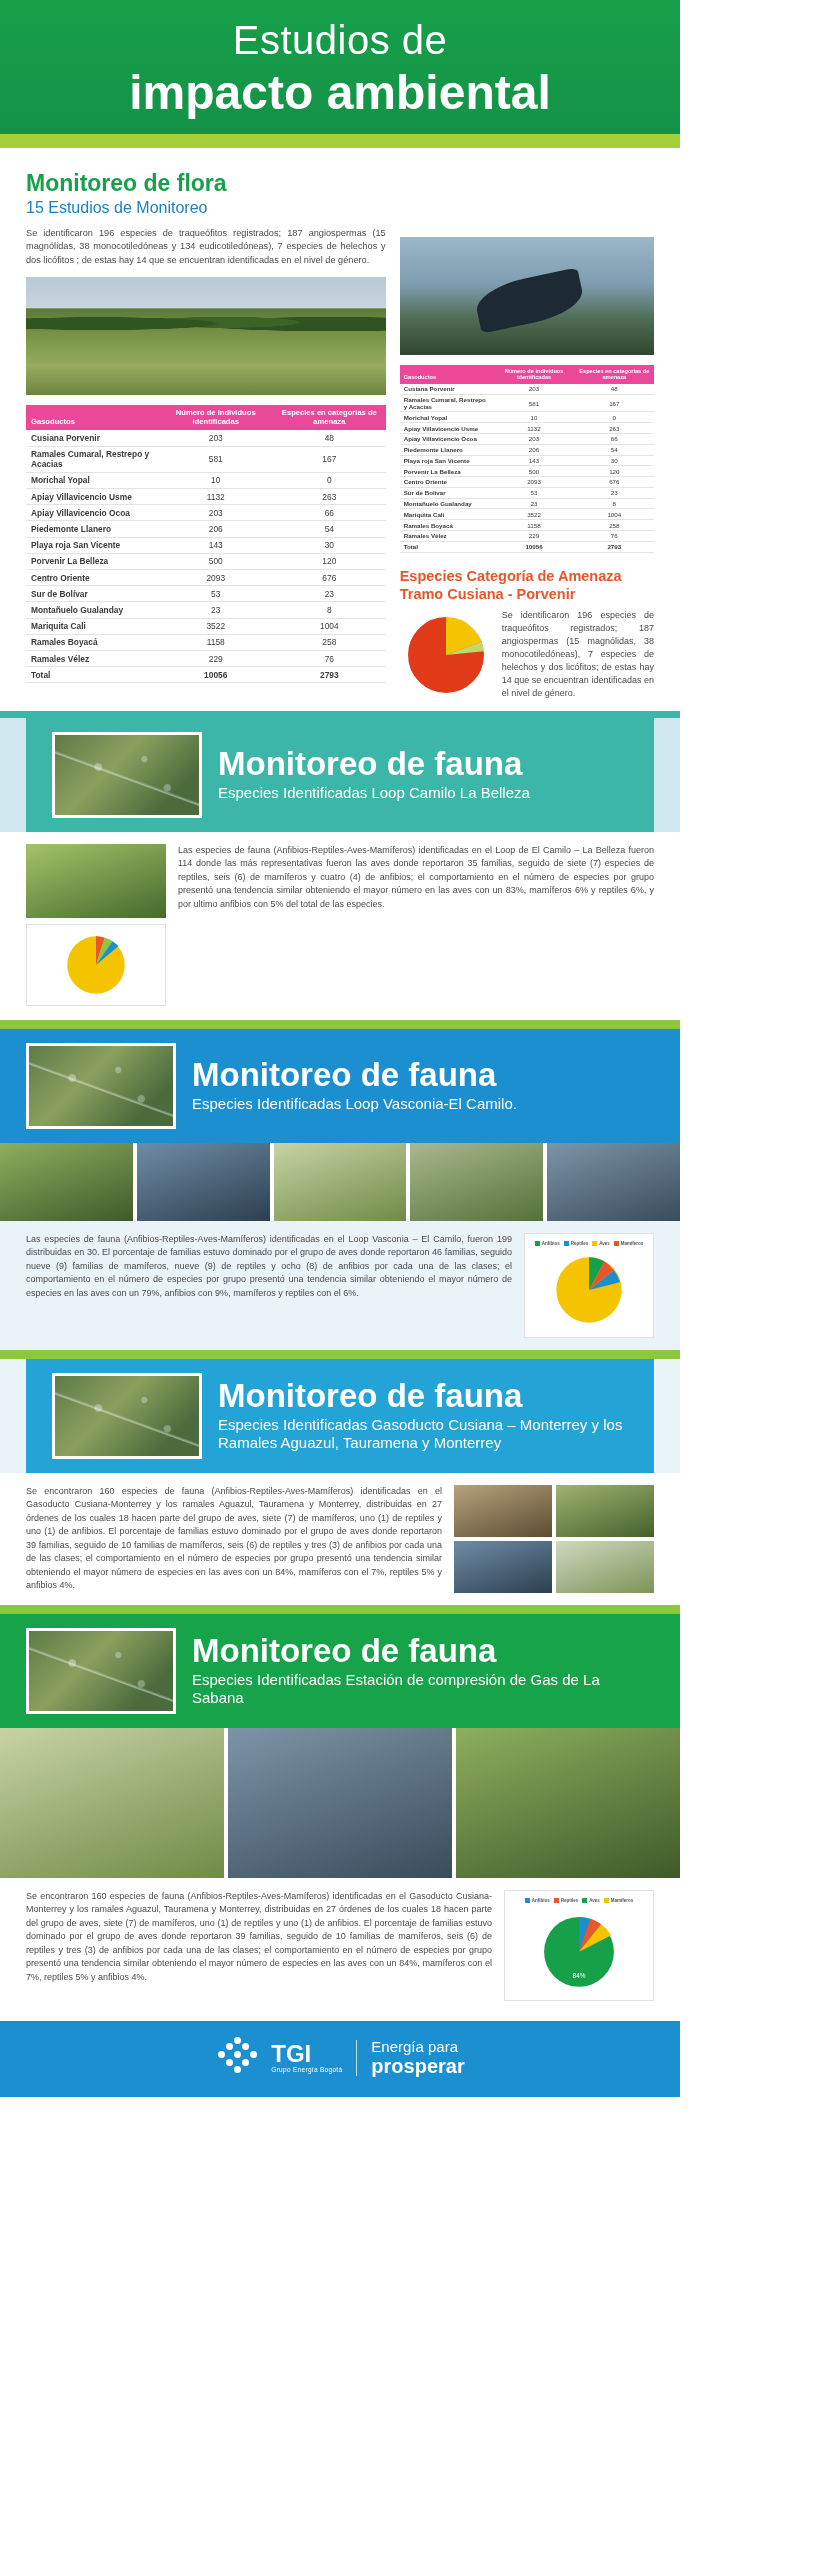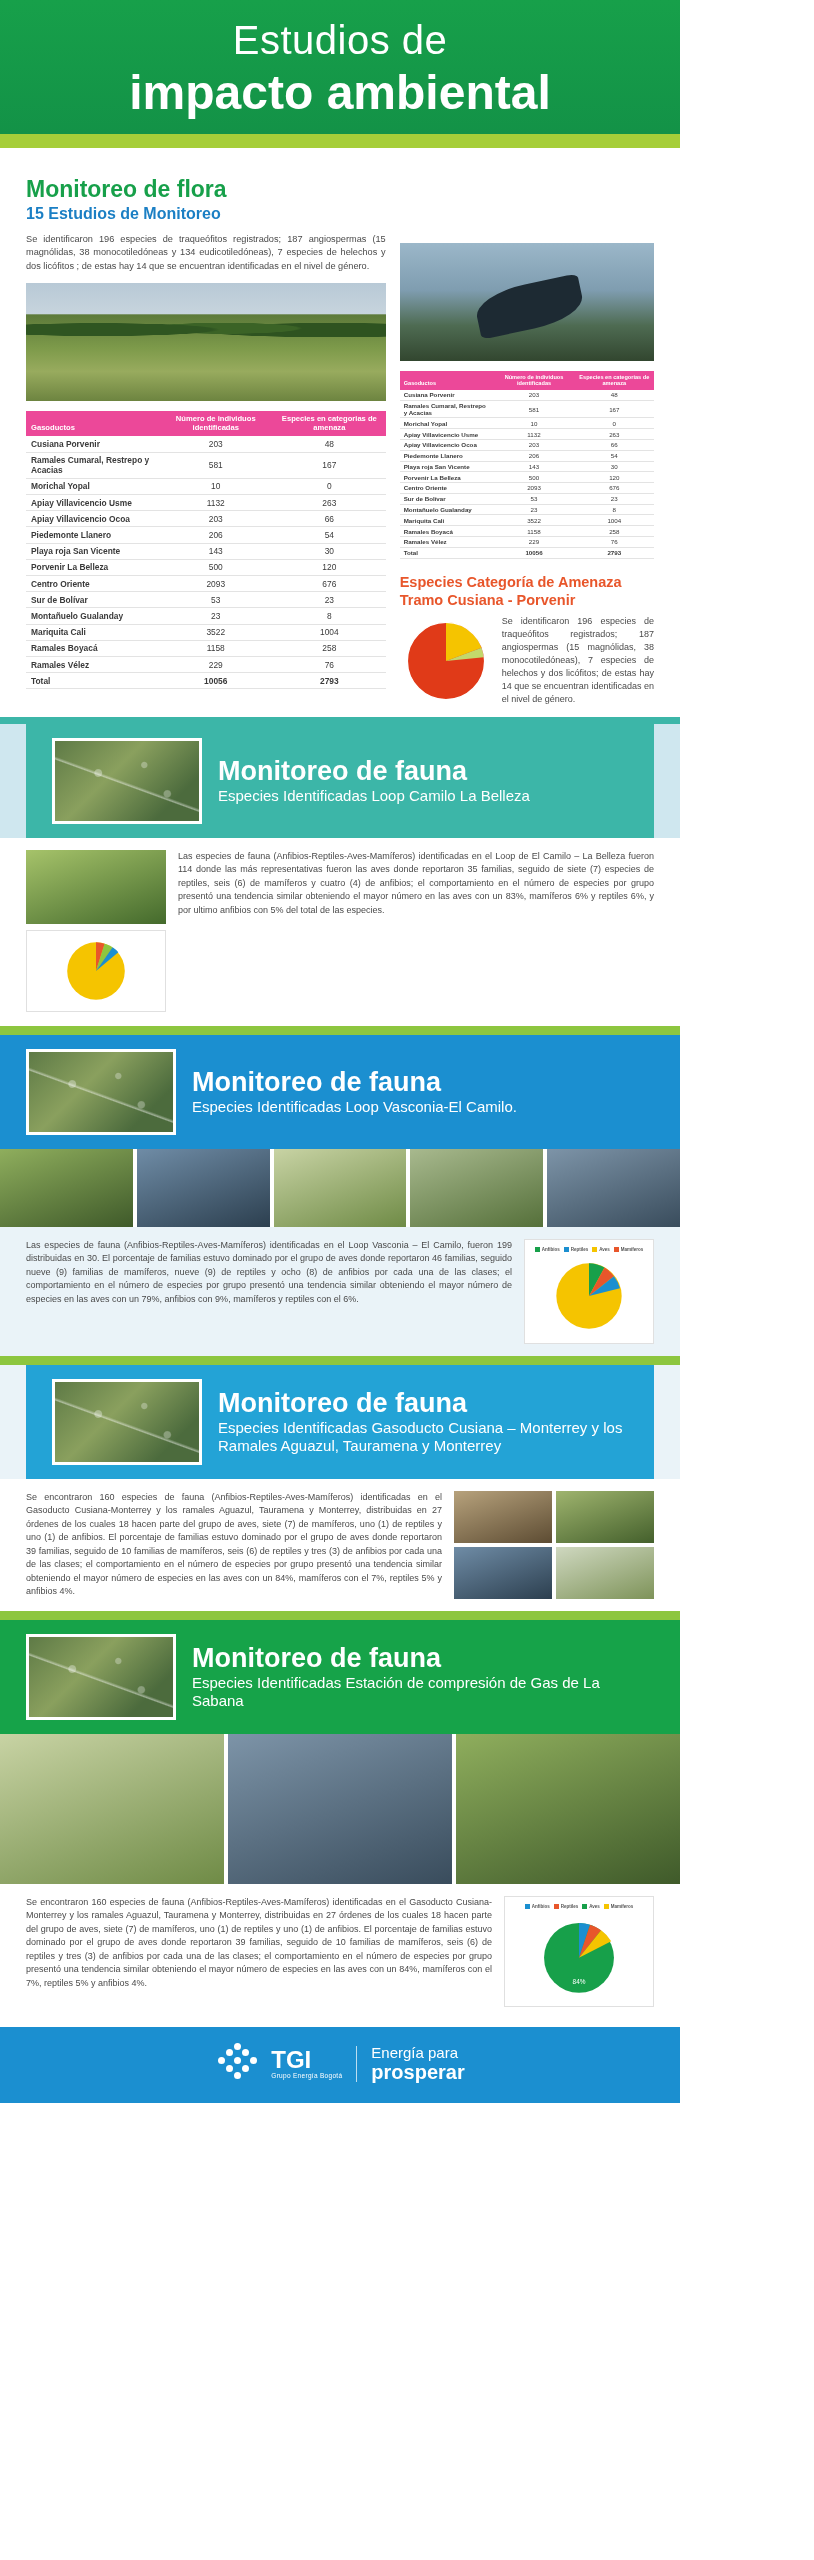--- a/index.html
+++ b/index.html
@@ -22,26 +22,26 @@
   .header .line1 {
     color:#fff; font-size:40px; font-weight:300; letter-spacing:0.5px;
     font-family:"Liberation Sans", sans-serif;
   }
   .header .line2 {
     color:#fff; font-size:48px; font-weight:bold; margin-top:2px;
   }
   .header-stripe { height:14px; background:#a6ce39; }
 
   
-  .flora { padding: 28px 26px 10px 26px; }
+  .flora { padding: 22px 26px 10px 26px; }
   .flora h2 {
     color:#17a04a; font-size:23px; margin:0; font-weight:bold;
   }
   .flora h3 {
-    color:#1b7fc4; font-size:16px; margin:2px 0 10px 0; font-weight:bold;
+    color:#1b7fc4; font-size:16px; margin:2px 0 10px 0; font-weight:normal;
   }
   .flora-cols { display:flex; gap:14px; }
   .flora-left { width:430px; }
   .flora-right { width:304px; }
   .just { text-align:justify; font-size:9.2px; line-height:1.45; color:#4a4a4a; }
 
   .photo {
     width:100%; height:118px; margin:10px 0 0 0; border:0; display:block;
     background:#7a8c5a;
     position:relative; overflow:hidden;
@@ -98,21 +98,21 @@
   }
   .banner .thumb:after{
     content:""; position:absolute; inset:0;
     background:
       radial-gradient(circle at 30% 40%, rgba(255,255,255,.35) 0 3%, transparent 4%),
       radial-gradient(circle at 62% 30%, rgba(255,255,255,.30) 0 2.5%, transparent 3.5%),
       radial-gradient(circle at 78% 66%, rgba(255,255,255,.30) 0 2.5%, transparent 3.5%),
       linear-gradient(20deg, transparent 46%, rgba(255,255,255,.45) 47%, transparent 49%);
   }
   .banner .txt { color:#fff; }
-  .banner .t1 { font-size:27px; font-weight:bold; line-height:1.05; }
+  .banner .t1 { font-size:33px; font-weight:bold; line-height:1.05; }
   .banner .t2 { font-size:15px; font-weight:normal; line-height:1.2; margin-top:2px; }
 
   .band-a { background:#cfe7ef; }
   .band-a .inner { background:#3cb6a8; margin:0 26px; }
   .band-b { background:#1b8fd0; }
   .band-c { background:#eaf3f8; }
   .band-c .inner { background:#23a3d6; margin:0 26px; }
   .band-d { background:#16a349; }
 
   .rule-green { height:9px; background:#8dc63f; }

